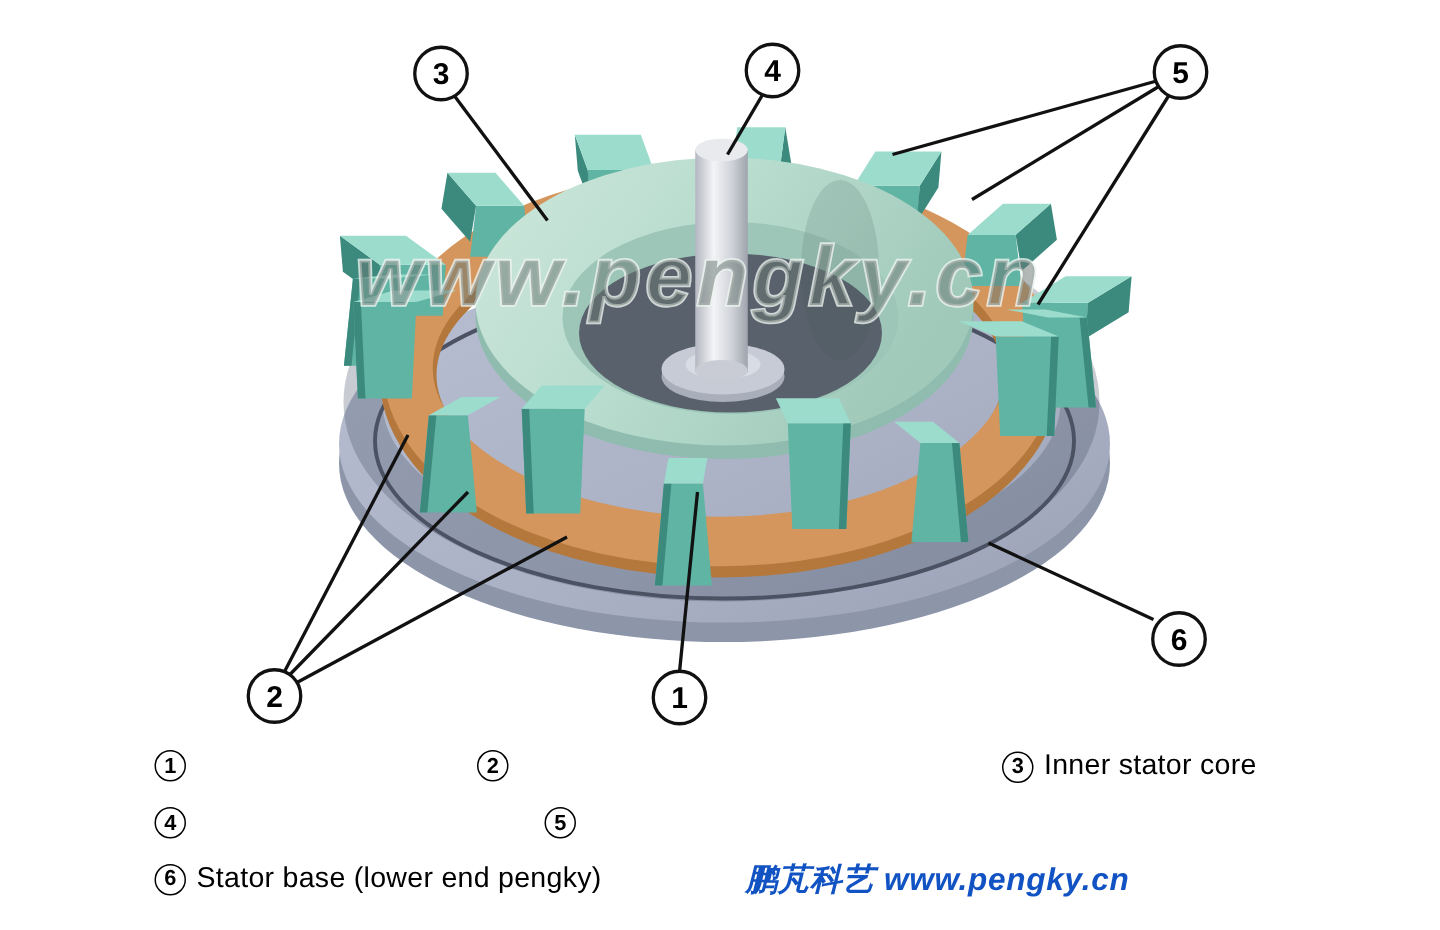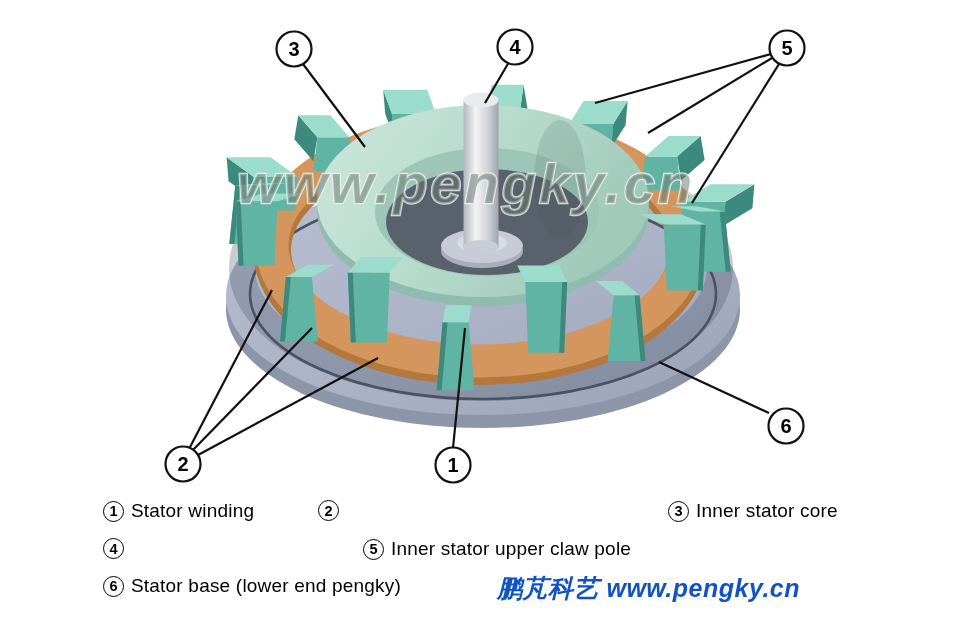--- a/index.html
+++ b/index.html
@@ -6,21 +6,21 @@
   html,body{margin:0;padding:0;background:#ffffff;}
   body{width:960px;height:620px;font-family:"Liberation Sans",sans-serif;}
   .stage{position:relative;width:960px;height:620px;background:#ffffff;overflow:hidden;}
   .scene{position:absolute;left:0;top:0;}
   
   .legend-item{position:absolute;display:flex;align-items:center;white-space:nowrap;color:#000;}
   .lnum{width:21px;height:21px;border:1.7px solid #000;border-radius:50%;display:inline-flex;
         align-items:center;justify-content:center;font-size:14.5px;font-weight:bold;
         margin-right:7px;background:#fff;box-sizing:border-box;flex:0 0 auto;}
   .llabel{font-size:19px;letter-spacing:0.2px;}
-  .brand{position:absolute;left:497px;top:572px;font-size:25px;font-weight:bold;
+  .brand{position:absolute;left:497px;top:572px;font-size:21px;font-weight:bold;
          font-style:italic;color:#1253c4;letter-spacing:0.5px;white-space:nowrap;}
 </style>
 </head>
 <body>
 
 <div class="stage">
 
   <svg id="scene" class="scene" width="960" height="620" viewBox="0 0 960 620">
     <defs>
       <linearGradient id="baseGrad" x1="0" y1="0" x2="1" y2="1">
@@ -197,35 +197,33 @@
       </g>
       <g>
         <circle cx="786" cy="426" r="17.5" fill="#fff" stroke="#111" stroke-width="2.2"></circle>
         <text x="786" y="433">6</text>
       </g>
     </g>
   </svg>
 
   <div class="legend-item" style="left:103px;top:500px;">
     <span class="lnum">1</span>
-    <span class="llabel">Stator winding</span>
   </div>
   <div class="legend-item" style="left:318px;top:500px;">
     <span class="lnum">2</span>
   </div>
   <div class="legend-item" style="left:668px;top:500px;">
     <span class="lnum">3</span>
     <span class="llabel">Inner stator core</span>
   </div>
   <div class="legend-item" style="left:103px;top:538px;">
     <span class="lnum">4</span>
   </div>
   <div class="legend-item" style="left:363px;top:538px;">
     <span class="lnum">5</span>
-    <span class="llabel">Inner stator upper claw pole</span>
   </div>
   <div class="legend-item" style="left:103px;top:575px;">
     <span class="lnum">6</span>
     <span class="llabel">Stator base (lower end pengky)</span>
   </div>
 
   <div class="brand">鹏芃科艺 www.pengky.cn</div>
 </div>
 
 </body></html>

